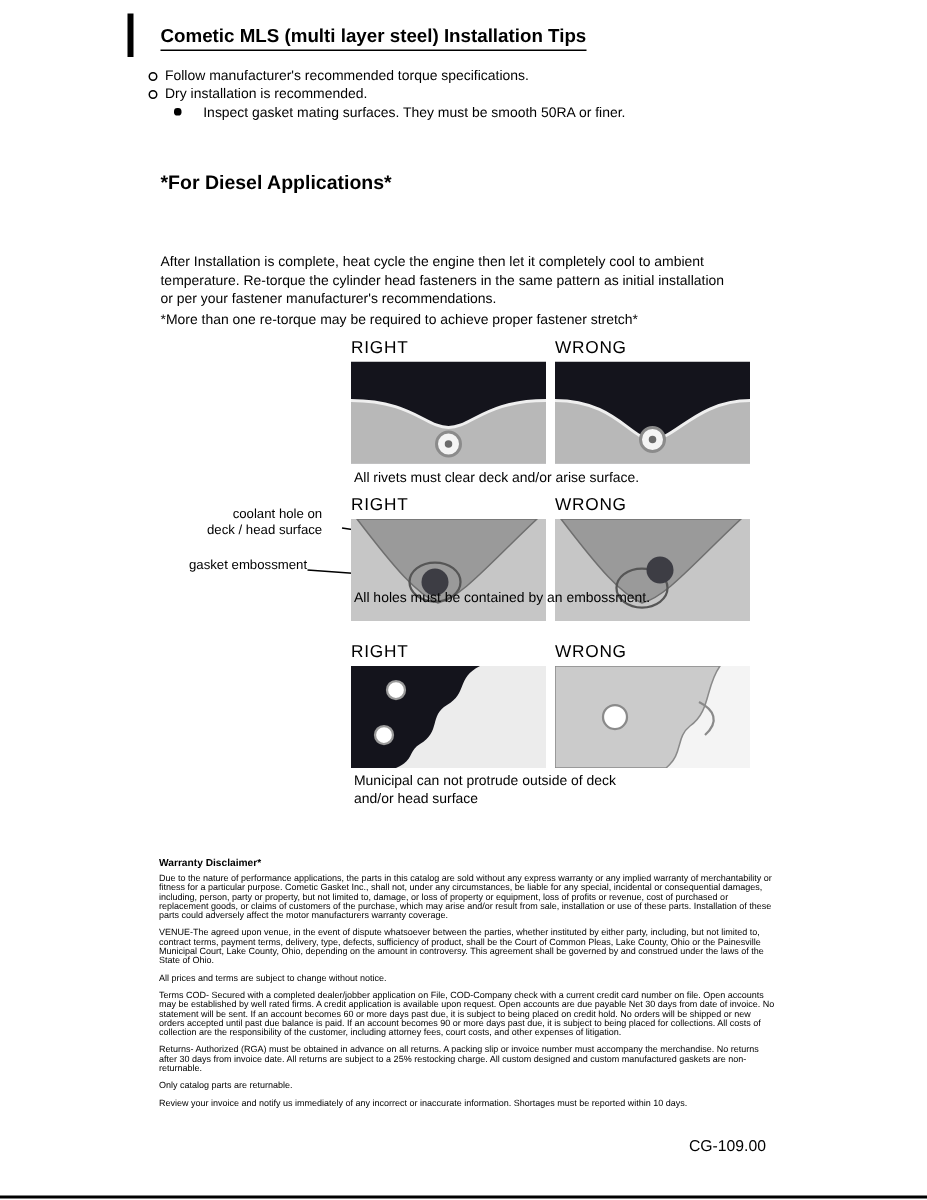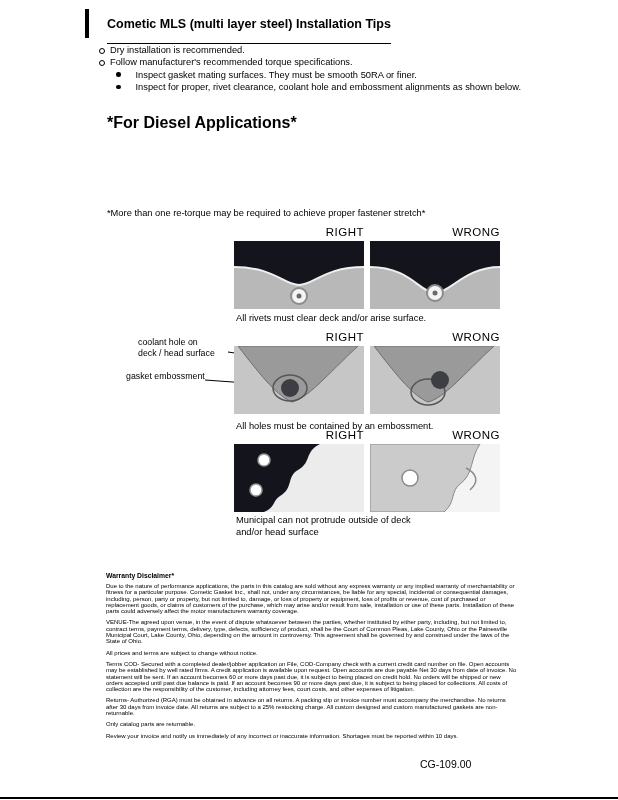--- a/index.html
+++ b/index.html
@@ -9,81 +9,80 @@
     height: 800px;
     background: #ffffff;
     font-family: "Liberation Sans", sans-serif;
     color: #000;
     overflow: hidden;
   }
   .spine-mark { position: absolute; left: 85px; top: 9px; width: 4px; height: 29px; background: #000; }
   .bottom-edge { position: absolute; left: 0; top: 797px; width: 618px; height: 2px; background: #000; }
 
   .title { position: absolute; left: 107px; top: 17px; font-size: 12.5px; font-weight: bold; margin: 0; }
-  .title .title-text { border-bottom: 1.5px solid #000; padding-bottom: 12px; }
+  .title .title-text { border-bottom: 1.5px solid #000; padding-bottom: 2px; }
 
   .tips { position: absolute; left: 99px; top: 44px; width: 430px; }
   .tip { display: flex; align-items: flex-start; gap: 5px; font-size: 9.3px; line-height: 12.4px; }
   .tip.sub { margin-left: 17px; gap: 15px; }
   .b-hollow { flex: none; width: 4px; height: 4px; border: 1px solid #000; border-radius: 50%; margin-top: 3.5px; }
   .b-solid  { flex: none; width: 4.5px; height: 4.5px; background: #000; border-radius: 50%; margin-top: 3.5px; }
 
-  .diesel-heading { position: absolute; left: 107px; top: 114px; font-size: 16px; font-weight: bold; }
+  .diesel-heading { position: absolute; left: 107px; top: 114px; font-size: 13px; font-weight: bold; }
   .body-para { position: absolute; left: 107px; width: 420px; font-size: 9.3px; line-height: 12.6px; white-space: pre-line; }
   .para1 { top: 133px; }
   .para2 { top: 168px; }
   .note  { position: absolute; left: 107px; top: 208px; font-size: 9.3px; }
 
-  .col-label { position: absolute; width: 130px; text-align: right; font-size: 11.5px; letter-spacing: 0.5px; }
+  .col-label { position: absolute; width: 130px; text-align: left; font-size: 11.5px; letter-spacing: 0.5px; }
   .panel { position: absolute; width: 130px; height: 68px; }
   .panel svg { display: block; width: 130px; height: 68px; }
   .caption { position: absolute; left: 236px; font-size: 9.3px; line-height: 11.5px; white-space: pre-line; }
 
-  .ann { position: absolute; font-size: 8.8px; line-height: 11px; white-space: pre-line; }
+  .ann { position: absolute; font-size: 8.8px; line-height: 11px; white-space: pre-line; text-align: right; }
   .ann1 { left: 138px; top: 337px; }
   .ann2 { left: 126px; top: 371px; }
   .leader-svg { position: absolute; left: 138px; top: 336px; width: 182px; height: 64px; }
 
   .disclaimer { position: absolute; left: 106px; top: 572px; width: 412px; }
   .disclaimer h2 { font-size: 6.8px; font-weight: bold; margin: 0 0 4px 0; }
   .disclaimer p { font-size: 6px; line-height: 6.3px; margin: 0 0 5px 0; }
 
-  .footer { position: absolute; left: 420px; top: 758px; width: 130px; font-size: 10.5px; }
+  .footer { position: absolute; left: 420px; top: 758px; width: 130px; text-align: center; font-size: 10.5px; }
 </style>
 </head>
 <body>
 
 <div class="page">
 
   <div class="spine-mark"></div>
 
   <h1 class="title">
     <span class="title-text">Cometic MLS (multi layer steel) Installation Tips</span>
   </h1>
 
   <div class="tips">
     <div class="tip">
       <span class="b-hollow"></span>
-      <span>Dry installation is recommended.</span>
+      <span>Follow manufacturer's recommended torque specifications.</span>
     </div>
     <div class="tip">
       <span class="b-hollow"></span>
-      <span>Follow manufacturer's recommended torque specifications.</span>
+      <span>Dry installation is recommended.</span>
     </div>
     <div class="tip sub">
       <span class="b-solid"></span>
       <span>Inspect gasket mating surfaces.  They must be smooth 50RA or finer.</span>
     </div>
-    <div class="tip sub">
-      <span class="b-solid"></span>
-      <span>Inspect for proper, rivet clearance, coolant hole and embossment alignments as shown below.</span>
-    </div>
   </div>
 
   <div class="diesel-heading">*For Diesel Applications*</div>
+  <div class="body-para para2">After Installation is complete, heat cycle the engine then let it completely cool to ambient
+temperature. Re-torque the cylinder head fasteners in the same pattern as initial installation
+or per your fastener manufacturer's recommendations.</div>
   <div class="note">*More than one re-torque may be required to achieve proper fastener stretch*</div>
 
   <div class="col-label" style="left:234px; top:226px;">RIGHT</div>
   <div class="col-label" style="left:370px; top:226px;">WRONG</div>
 
   <div class="panel" style="left:234px; top:241px;">
     <svg viewBox="0 0 130 68">
       <rect width="130" height="68" fill="#14141c"></rect>
       <path d="M0,26 C40,26 50,44 65,44 C80,44 90,26 130,26 L130,68 L0,68 Z" fill="#b8b8b8"></path>
       <path d="M0,26 C40,26 50,44 65,44 C80,44 90,26 130,26" fill="none" stroke="#efefef" stroke-width="2"></path>
@@ -122,21 +121,21 @@
     </svg>
   </div>
   <div class="panel" style="left:370px; top:346px;">
     <svg viewBox="0 0 130 68">
       <rect width="130" height="68" fill="#c6c6c6"></rect>
       <path d="M4,0 C30,34 44,50 58,56 C74,52 92,30 124,0 Z" fill="#9a9a9a" stroke="#6f6f6f" stroke-width="1"></path>
       <ellipse cx="58" cy="46" rx="17" ry="13" fill="none" stroke="#565656" stroke-width="1.5"></ellipse>
       <circle cx="70" cy="34" r="9" fill="#3d3d44"></circle>
     </svg>
   </div>
-  <div class="caption" style="top:393px;margin-top:28px;">All holes must be contained by an embossment.</div>
+  <div class="caption" style="top:393px;">All holes must be contained by an embossment.</div>
 
   <div class="col-label" style="left:234px; top:429px;">RIGHT</div>
   <div class="col-label" style="left:370px; top:429px;">WRONG</div>
 
   <div class="panel" style="left:234px; top:444px;">
     <svg viewBox="0 0 130 68">
       <rect width="130" height="68" fill="#ececec"></rect>
       <path d="M0,0 L86,0 C70,8 78,18 64,26 C52,33 60,44 46,52 C38,57 42,63 30,68 L0,68 Z" fill="#14141c"></path>
       <circle cx="30" cy="16" r="6" fill="#ffffff" stroke="#9a9a9a" stroke-width="1.5"></circle>
       <circle cx="22" cy="46" r="6" fill="#ffffff" stroke="#9a9a9a" stroke-width="1.5"></circle>

